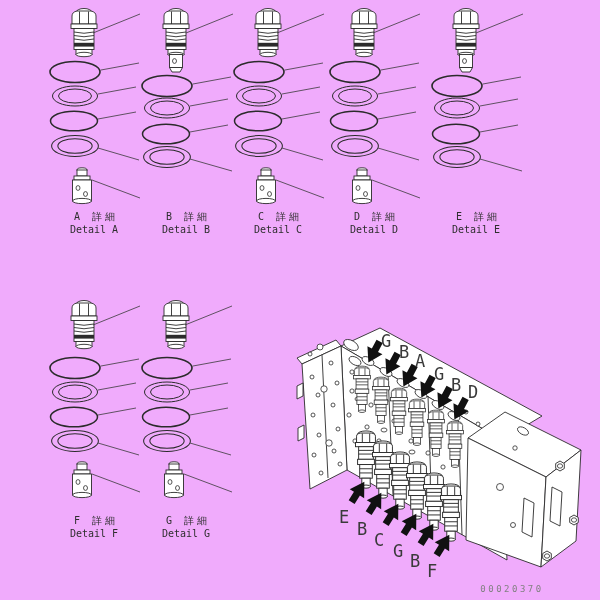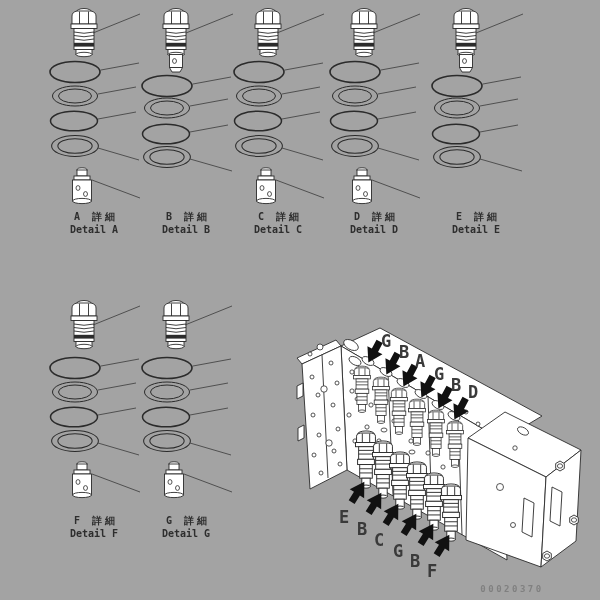--- a/index.html
+++ b/index.html
@@ -1,16 +1,16 @@
 <!DOCTYPE html>
 <html><head>
 <meta charset="utf-8">
 <style>
   html,body{margin:0;padding:0;background:#ffffff;}
-  .stage{position:relative;width:600px;height:600px;background:#a3a3a3;overflow:hidden;font-weight:bold;}
+  .stage{position:relative;width:600px;height:600px;background:#f0abfc;overflow:hidden;}
   svg{display:block;}
   svg text{font-family:"DejaVu Sans Mono","Liberation Mono",monospace;}
   .ln{stroke:#2b2b2b;stroke-width:0.9;fill:none;}
   .shape{stroke:#2b2b2b;stroke-width:0.9;fill:#ffffff;}
   .hole{stroke:#2b2b2b;stroke-width:0.8;fill:#ffffff;}
   .leader{stroke:#3a3a3a;stroke-width:0.8;fill:none;}
   .lbl{font-size:10px;fill:#2e2e2e;}
   .lbl-jp{letter-spacing:3px;}
   .arrow-letter{font-size:17px;}
   .pn{font-size:9px;letter-spacing:2.5px;}

